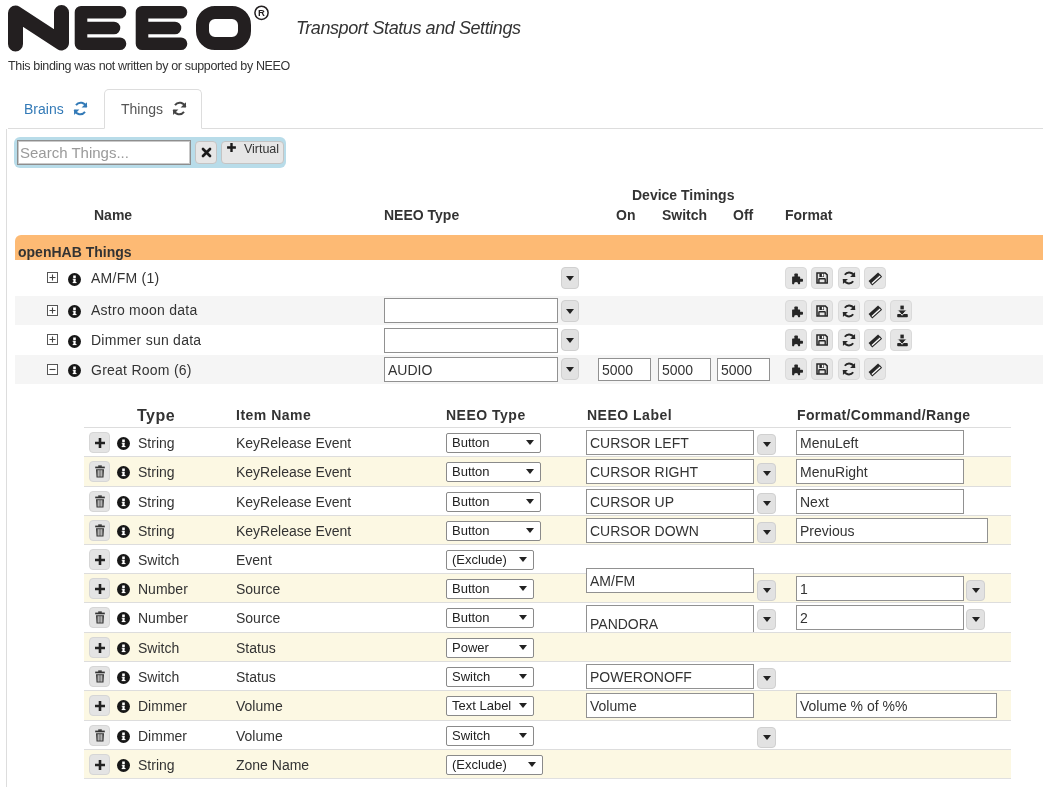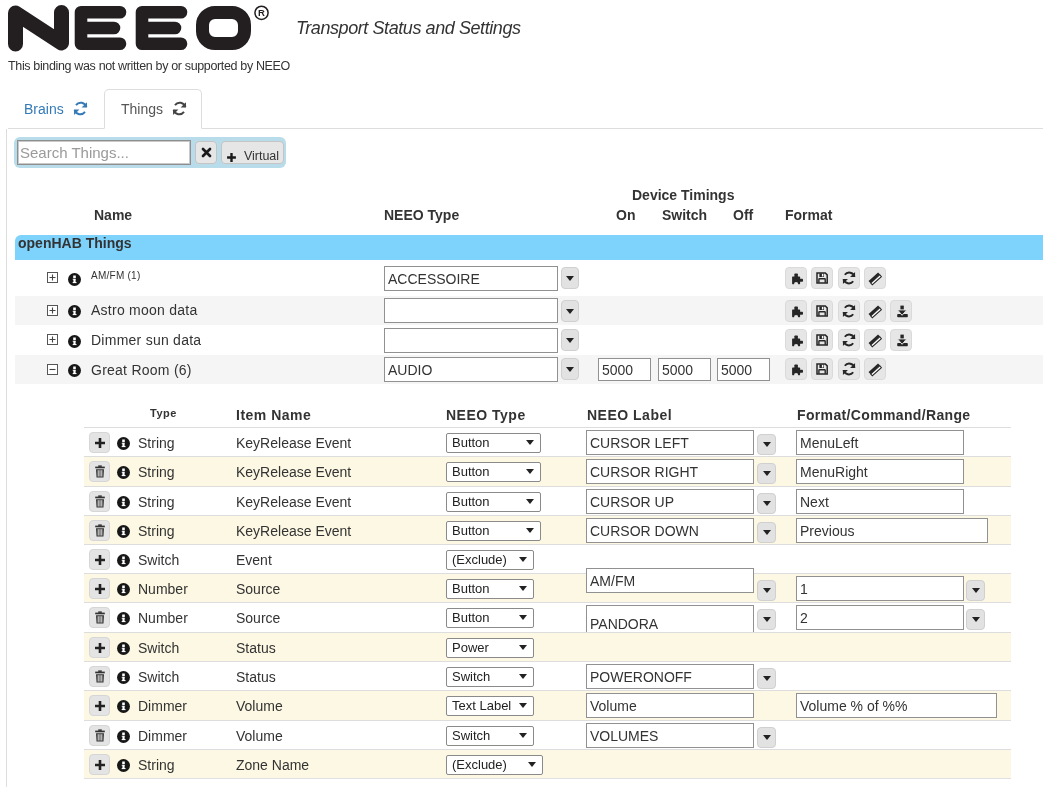--- a/index.html
+++ b/index.html
@@ -48,51 +48,50 @@
       </svg></div>
 <div class="a" style="left:14px;top:137px;width:272px;height:31px;background:#b8dce9;border-radius:6px"></div>
 <div class="a" style="left:17px;top:140px;width:174px;height:25px;background:#fff;border:1px solid #8e8e8e;box-shadow:inset 0 0 0 1px #c9c9c9;box-sizing:border-box;display:flex;align-items:center">
       <span style="font-size:15px;color:#9a9a9a;padding-left:2px">Search Things...</span>
     </div>
 <div class="a" style="left:195px;top:141px;width:22px;height:23px;background:#e6e6e6;border:1px solid #c4c4c4;border-radius:4px;box-sizing:border-box;display:flex;align-items:center;justify-content:center">
       <svg width="11" height="11" viewBox="0 0 11 11">
         <path d="M2 2 L9 9 M9 2 L2 9" stroke="#1a1a1a" stroke-width="2.7" stroke-linecap="round"></path>
       </svg>
     </div>
-<div class="a" style="left:221px;top:141px;width:63px;height:23px;background:#e6e6e6;border:1px solid #c4c4c4;border-radius:4px;box-sizing:border-box;display:flex;align-items:flex-end;justify-content:center;gap:7px">
+<div class="a" style="left:221px;top:141px;width:63px;height:23px;background:#e6e6e6;border:1px solid #c4c4c4;border-radius:4px;box-sizing:border-box;display:flex;align-items:flex-start;justify-content:center;gap:7px">
       <svg width="11" height="11" viewBox="0 0 12 12">
         <path d="M6 1.2 V10.8 M1.2 6 H10.8" stroke="#1a1a1a" stroke-width="2.6"></path>
       </svg>
       <span style="font-size:12.5px;color:#333">Virtual</span>
     </div>
 <div class="txt b" style="left:94px;top:207px;font-size:14px">Name</div>
 <div class="txt b" style="left:384px;top:207px;font-size:14px">NEEO Type</div>
 <div class="txt b" style="left:632px;top:187px;font-size:14px">Device Timings</div>
 <div class="txt b" style="left:616px;top:207px;font-size:14px">On</div>
 <div class="txt b" style="left:662px;top:207px;font-size:14px">Switch</div>
 <div class="txt b" style="left:733px;top:207px;font-size:14px">Off</div>
 <div class="txt b" style="left:785px;top:207px;font-size:14px">Format</div>
-<div class="a" style="left:15px;top:235px;width:1028px;height:25px;background:#7dd3fc;border-radius:6px 0 0 0;display:flex;align-items:flex-start">
+<div class="a" style="left:15px;top:235px;width:1028px;height:25px;background:#fdba74;border-radius:6px 0 0 0;display:flex;align-items:flex-end">
       <span class="b" style="font-size:14px;padding-left:3px;color:#333">openHAB Things</span>
     </div>
 <div class="a" style="left:15px;top:260px;width:1028px;height:36px;background:#fff"></div>
 <div class="pm" style="left:47px;top:272px">
       <svg width="7" height="7" viewBox="0 0 7 7">
         <path d="M3.5 0.5 V6.5 M0.5 3.5 H6.5" stroke="#444" stroke-width="1.1"></path>
       </svg>
     </div>
 <div class="info" style="left:68px;top:272px"><svg width="13" height="13" viewBox="0 0 13 13">
         <circle cx="6.5" cy="6.5" r="6.5" fill="#171717"></circle>
         <rect x="5.2" y="2.5" width="2.6" height="2.5" fill="#fff"></rect>
         <rect x="4.7" y="5.8" width="2.9" height="0.9" fill="#fff"></rect>
         <rect x="5.4" y="5.8" width="2.2" height="4.0" fill="#fff"></rect>
         <rect x="4.7" y="9.0" width="3.8" height="1.1" fill="#fff"></rect>
       </svg></div>
-<div class="txt" style="left:91px;top:270px;font-size:10px;letter-spacing:0.25px">AM/FM (1)</div>
-<div class="tin" style="left:384px;top:266px;width:174px;height:25px">ACCESSOIRE</div>
+<div class="txt" style="left:91px;top:270px;font-size:14px;letter-spacing:0.25px">AM/FM (1)</div>
 <div class="dd" style="left:561px;top:267px">
       <span class="caret"></span>
     </div>
 <div class="ibtn" style="left:785px;top:267px">
       <svg width="15" height="15" viewBox="0 0 15 15" fill="#262626">
         <rect x="3.1" y="5.6" width="8" height="7.6" rx="0.6"></rect>
         <rect x="5.4" y="2.4" width="3.5" height="4.4" rx="0.8"></rect>
         <rect x="10.2" y="7.8" width="3.8" height="3" rx="0.8"></rect>
         <circle cx="7.1" cy="13.2" r="2.1" fill="#e6e6e6"></circle>
       </svg>
@@ -281,21 +280,21 @@
       </svg>
     </div>
 <div class="ibtn" style="left:864px;top:358px">
       <svg width="16" height="16" viewBox="0 0 16 16">
         <g transform="rotate(-42 8 8.6)">
           <rect x="1.6" y="6.1" width="12.8" height="2.9" fill="#262626"></rect>
           <rect x="1.9" y="9.0" width="12.2" height="2.4" fill="#fdfdfd" stroke="#262626" stroke-width="1.0"></rect>
         </g>
       </svg>
     </div>
-<div class="txt b" style="left:150px;top:407px;font-size:11px;letter-spacing:0.5px">Type</div>
+<div class="txt b" style="left:137px;top:407px;font-size:16px;letter-spacing:0.5px">Type</div>
 <div class="txt b" style="left:236px;top:407px;font-size:14px;letter-spacing:0.5px">Item Name</div>
 <div class="txt b" style="left:446px;top:407px;font-size:14px;letter-spacing:0.5px">NEEO Type</div>
 <div class="txt b" style="left:587px;top:407px;font-size:14px;letter-spacing:0.5px">NEEO Label</div>
 <div class="txt b" style="left:797px;top:407px;font-size:14px;letter-spacing:0.35px">Format/Command/Range</div>
 <div class="a" style="left:84px;top:427px;width:927px;height:29px;background:#fff;border-top:1px solid #ddd;box-sizing:border-box"></div>
 <div class="sbtn" style="left:89px;top:432px">
       <svg width="12" height="12" viewBox="0 0 12 12">
         <path d="M6 1 V11 M1 6 H11" stroke="#222" stroke-width="2.6"></path>
       </svg>
     </div>
@@ -522,21 +521,20 @@
 <div class="info" style="left:117px;top:729px"><svg width="13" height="13" viewBox="0 0 13 13">
         <circle cx="6.5" cy="6.5" r="6.5" fill="#171717"></circle>
         <rect x="5.2" y="2.5" width="2.6" height="2.5" fill="#fff"></rect>
         <rect x="4.7" y="5.8" width="2.9" height="0.9" fill="#fff"></rect>
         <rect x="5.4" y="5.8" width="2.2" height="4.0" fill="#fff"></rect>
         <rect x="4.7" y="9.0" width="3.8" height="1.1" fill="#fff"></rect>
       </svg></div>
 <div class="txt" style="left:138px;top:728px;font-size:14px">Dimmer</div>
 <div class="txt" style="left:236px;top:728px;font-size:14px">Volume</div>
 <div class="sel" style="left:446px;top:726px;width:88px;height:19.5px">Switch<span class="caret"></span></div>
-<div class="tin" style="left:586px;top:723px;width:168px;height:25px">VOLUMES</div>
 <div class="dd" style="left:757px;top:727px;width:19px;height:21px">
       <span class="caret"></span>
     </div>
 <div class="a" style="left:84px;top:749px;width:927px;height:29px;background:#fcf8e3;border-top:1px solid #ddd;box-sizing:border-box"></div>
 <div class="sbtn" style="left:89px;top:754px">
       <svg width="12" height="12" viewBox="0 0 12 12">
         <path d="M6 1 V11 M1 6 H11" stroke="#222" stroke-width="2.6"></path>
       </svg>
     </div>
 <div class="info" style="left:117px;top:758px"><svg width="13" height="13" viewBox="0 0 13 13">

